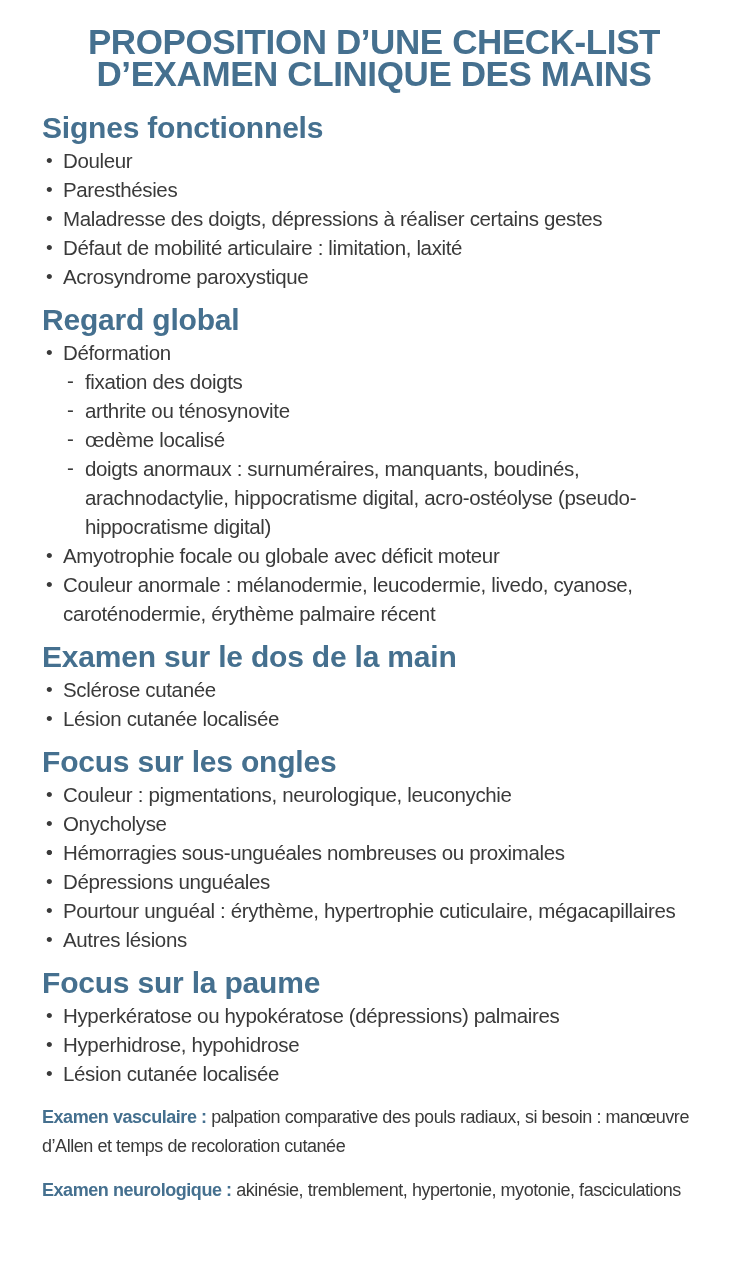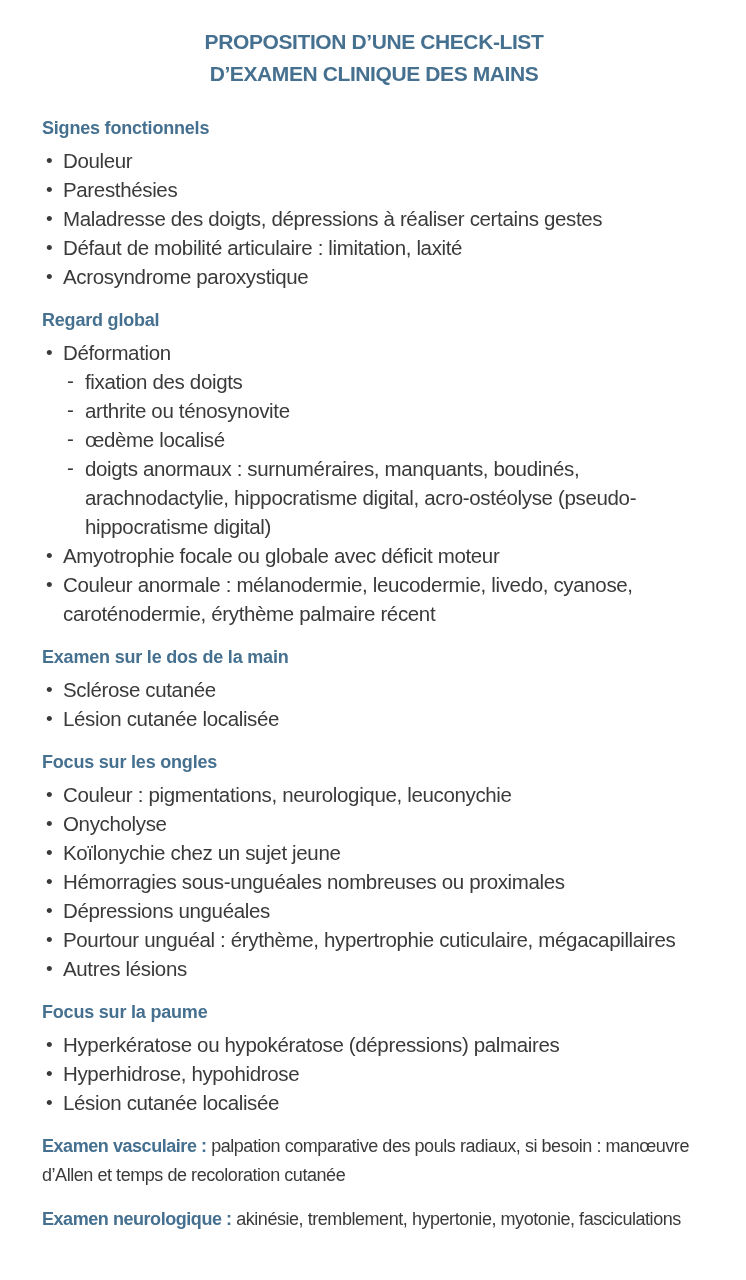--- a/index.html
+++ b/index.html
@@ -14,29 +14,29 @@
     box-sizing: border-box;
     width: 746px;
     height: 1280px;
     padding: 24px 40px 0 42px;
     font-family: "Liberation Sans", sans-serif;
     color: #3a3a3a;
   }
   .title {
     margin: 2px 0 24px 0;
     text-align: center;
-    font-size: 21px;
+    font-size: 35px;
     line-height: 32px;
     font-weight: 700;
     letter-spacing: -0.4px;
     color: #45708f;
   }
   h2.sec-heading {
     margin: 15px 0 4px 0;
-    font-size: 18px;
+    font-size: 30px;
     line-height: 28px;
     font-weight: 700;
     letter-spacing: -0.2px;
     color: #45708f;
   }
   ul.items, ul.sub {
     margin: 0;
     padding: 0;
     list-style: none;
   }
@@ -117,21 +117,21 @@
       <li class="b"><span class="mk">•</span><span>Sclérose cutanée</span></li>
       <li class="b"><span class="mk">•</span><span>Lésion cutanée localisée</span></li>
     </ul>
   </section>
 
   <section>
     <h2 class="sec-heading">Focus sur les ongles</h2>
     <ul class="items">
       <li class="b"><span class="mk">•</span><span>Couleur : pigmentations, neurologique, leuconychie</span></li>
       <li class="b"><span class="mk">•</span><span>Onycholyse</span></li>
-      <li class="b"><span class="mk">•</span><span>Koïlonychie chez un sujet jeune</span></li>
+      <li class="b"><span class="mk">•</span></li>
       <li class="b"><span class="mk">•</span><span>Hémorragies sous-unguéales nombreuses ou proximales</span></li>
       <li class="b"><span class="mk">•</span><span>Dépressions unguéales</span></li>
       <li class="b"><span class="mk">•</span><span>Pourtour unguéal : érythème, hypertrophie cuticulaire, mégacapillaires</span></li>
       <li class="b"><span class="mk">•</span><span>Autres lésions</span></li>
     </ul>
   </section>
 
   <section>
     <h2 class="sec-heading">Focus sur la paume</h2>
     <ul class="items">

